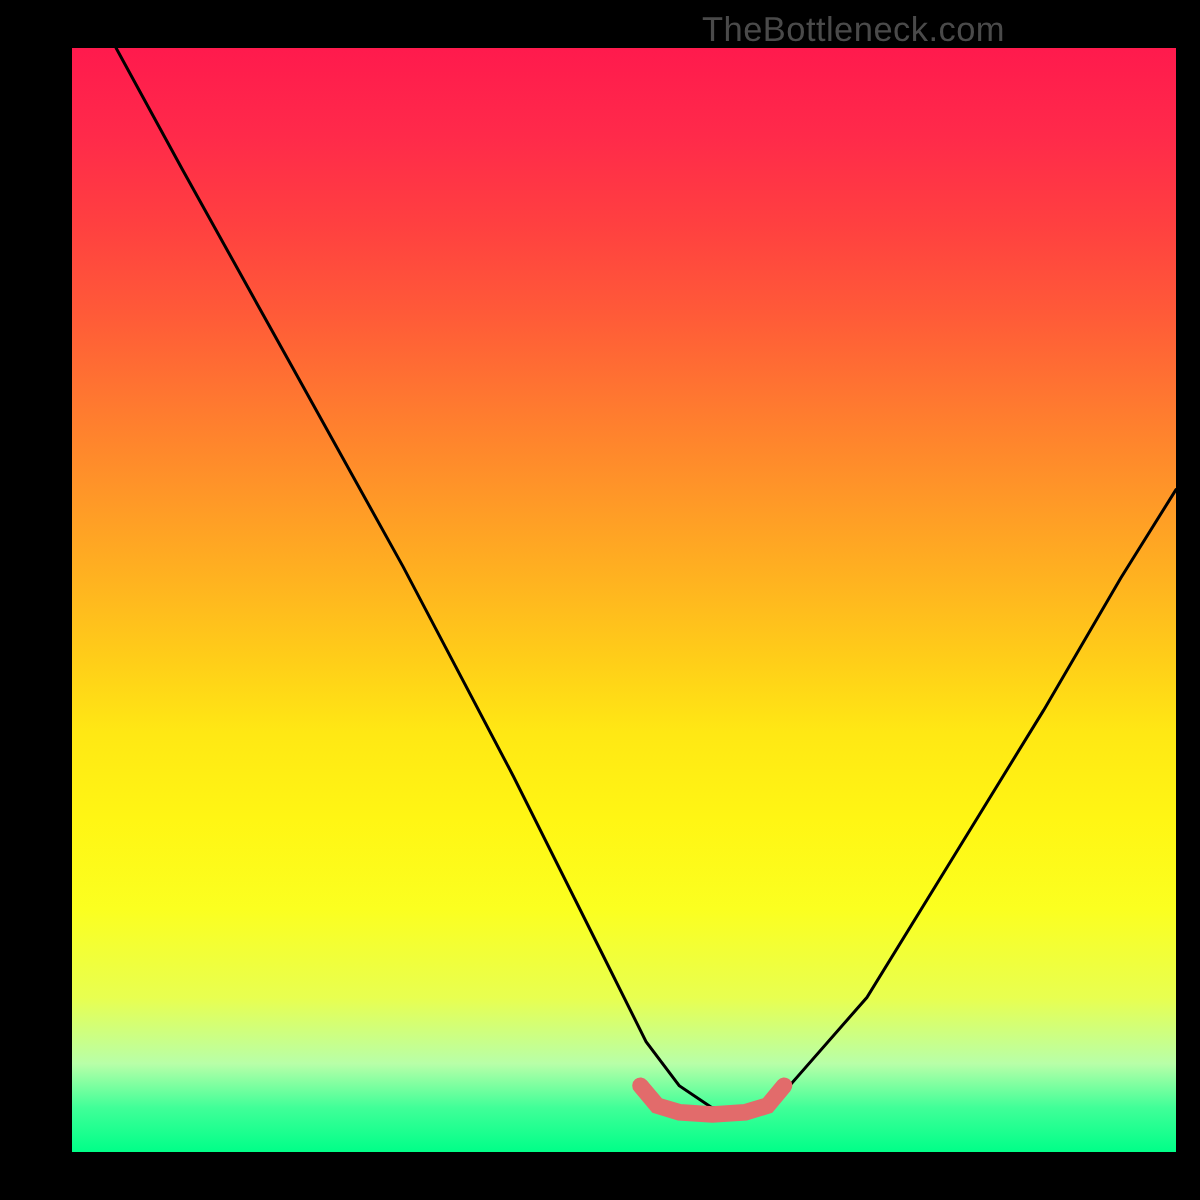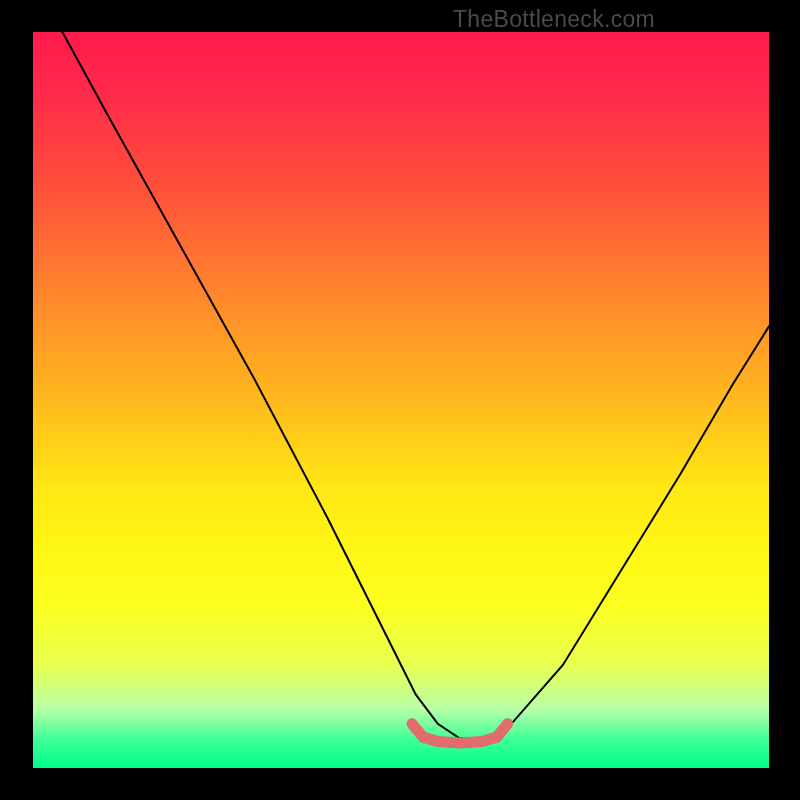--- a/index.html
+++ b/index.html
@@ -7,21 +7,21 @@
     padding: 0;
     width: 800px;
     height: 800px;
     background: #000;
     overflow: hidden;
     font-family: Arial, sans-serif;
   }
   .frame {
     position: absolute;
     top: 0;
-    left: 1px;
+    left: 16px;
     width: 668px;
     height: 800px;
     background: #000;
   }
   .plot {
     position: absolute;
     top: 32px;
     left: 32px;
     width: 736px;
     height: 736px;

